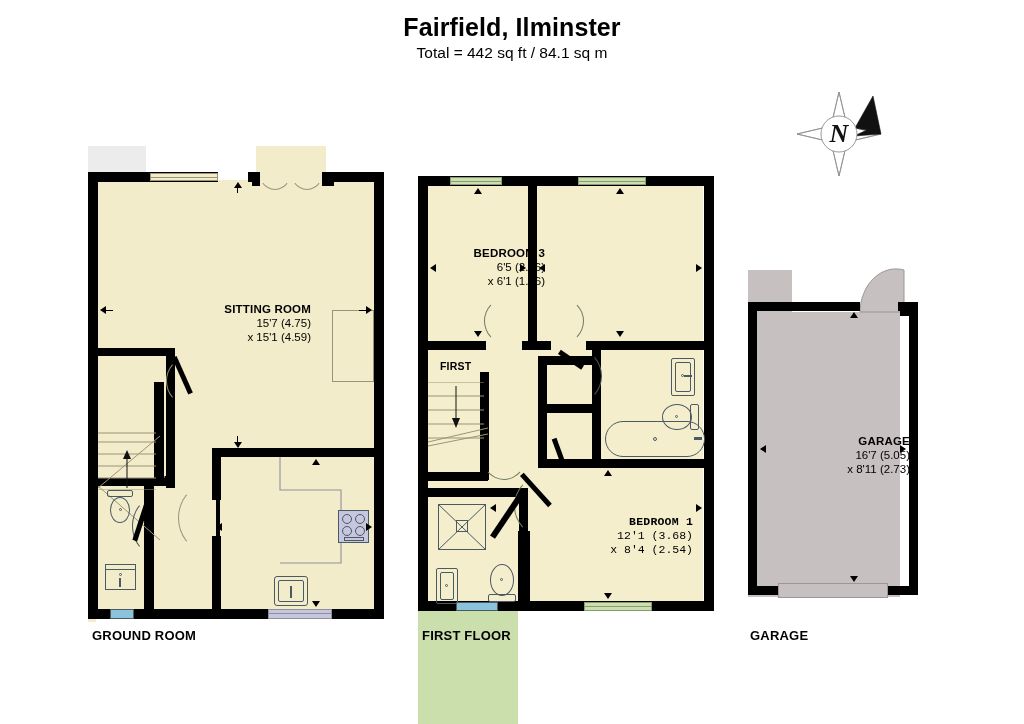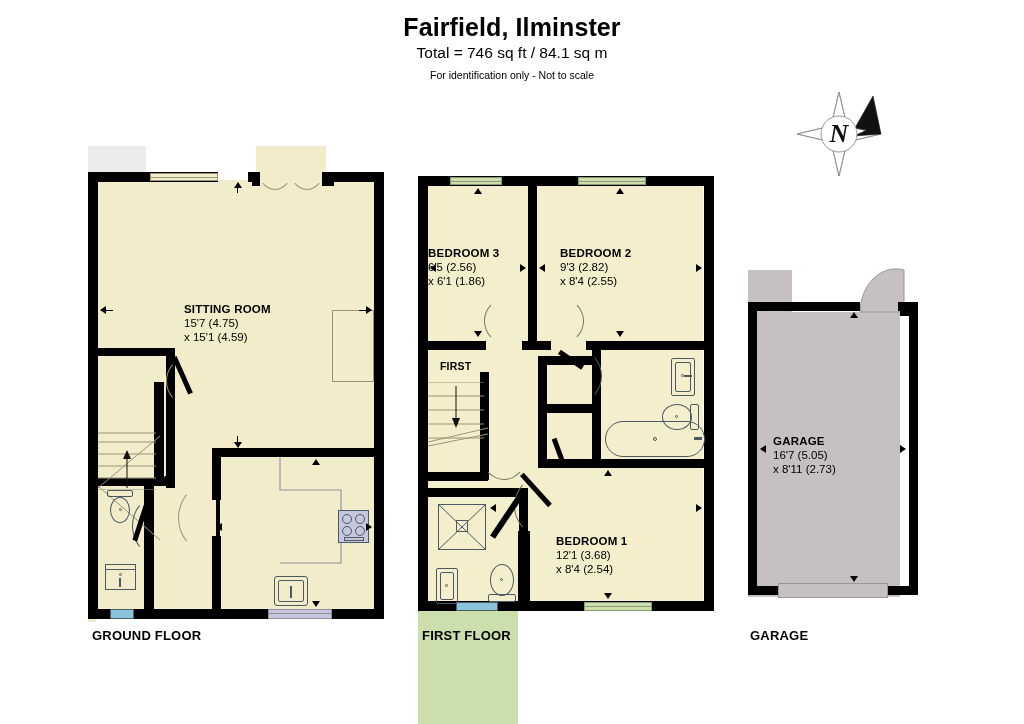--- a/index.html
+++ b/index.html
@@ -26,21 +26,21 @@
   .wall{background:#000;position:absolute;}
   .room{position:absolute;}
   .fill-cream{background:#f2ecca;}
   .fill-green{background:#cbdfac;}
   .fill-blue{background:#8cc3dc;}
   .fill-lilac{background:#c6c6de;}
   .fill-grey{background:#c6c0c0;}
   .fill-white{background:#ececed;}
   .fill-land{background:#f4eecd;}
 
-  .label{position:absolute;text-align:left;line-height:1.22;white-space:nowrap;}
+  .label{position:absolute;text-align:right;line-height:1.22;white-space:nowrap;margin-left:17px;}
   .label .nm{font-size:11.5px;font-weight:bold;letter-spacing:.2px;}
   .label .dim{font-size:11.5px;}
   .mini-label{position:absolute;font-size:10.5px;font-weight:bold;letter-spacing:.2px;}
 
   .floor-caption{position:absolute;font-size:13px;font-weight:bold;letter-spacing:.2px;}
 
   
   .fx{position:absolute;border:1px solid #4a5a63;box-sizing:border-box;}
   .fx-r{border-radius:50%;}
   .win{position:absolute;border:1px solid #9a9476;box-sizing:border-box;background:#f2ecca;}
@@ -60,22 +60,21 @@
   .tick-h{position:absolute;height:1px;background:#000;}
 
   
   #footer{position:absolute;left:0;top:652px;width:1024px;height:72px;}
 </style>
 </head>
 <body>
 
 <div id="header">
   <div id="plan-title">Fairfield, Ilminster</div>
-  <div class="area-line l2">Total = 746 sq ft / 84.1 sq m</div>
-  <div id="disclaimer">For identification only - Not to scale</div>
+  <div class="area-line l2">Total = 442 sq ft / 84.1 sq m</div>
 </div>
 
 <div id="compass" class="abs">
   <svg width="92" height="92" viewBox="0 0 92 92">
     <g stroke="#8d8d8d" stroke-width="0.8" fill="none">
       <path d="M46 4 L54 38 L88 46 L54 54 L46 88 L38 54 L4 46 L38 38 Z"></path>
       <path d="M46 4 L38 38 L4 46"></path>
       <path d="M46 4 L54 38 L88 46"></path>
       <path d="M46 88 L38 54 L4 46"></path>
       <path d="M46 88 L54 54 L88 46"></path>
@@ -212,21 +211,21 @@
   <div class="ar ar-d" style="left:224px;top:455px;"></div>
 
   <div class="label" style="left:96px;top:156px;width:110px;">
     <div class="nm">SITTING ROOM</div>
     <div class="dim">15'7 (4.75)</div>
     <div class="dim">x 15'1 (4.59)</div>
   </div>
 
 </div>
 
-<div class="floor-caption" style="left:92px;top:628px;">GROUND FLOOR</div>
+<div class="floor-caption" style="left:92px;top:628px;">GROUND ROOM</div>
 
 <div class="abs" id="first-floor" style="left:418px;top:176px;width:305px;height:445px;">
 
   <div class="fill-land" style="left:10px;top:10px;width:285px;height:425px;"></div>
 
   <div class="fill-green" style="left:10px;top:10px;width:100px;height:155px;"></div>
 
   <div class="wall" style="left:0px;top:0px;width:296px;height:10px;"></div>
   <div class="wall" style="left:0px;top:0px;width:10px;height:435px;"></div>
   <div class="wall" style="left:286px;top:0px;width:10px;height:435px;"></div>
@@ -333,27 +332,22 @@
   <div class="ar ar-rt" style="left:278px;top:328px;"></div>
   <div class="ar ar-l" style="left:72px;top:328px;"></div>
   <div class="ar ar-d" style="left:186px;top:417px;"></div>
 
   <div class="label" style="left:10px;top:70px;width:100px;">
     <div class="nm">BEDROOM 3</div>
     <div class="dim">6'5 (2.56)</div>
     <div class="dim">x 6'1 (1.86)</div>
   </div>
 
-  <div class="label" style="left:142px;top:70px;width:130px;">
-    <div class="nm">BEDROOM 2</div>
-    <div class="dim">9'3 (2.82)</div>
-    <div class="dim">x 8'4 (2.55)</div>
-  </div>
-
-  <div class="label" style="left:138px;top:358px;width:120px;">
+
+  <div class="label" style="left:138px;top:339px;width:120px;font-family:Liberation Mono, monospace;">
     <div class="nm">BEDROOM 1</div>
     <div class="dim">12'1 (3.68)</div>
     <div class="dim">x 8'4 (2.54)</div>
   </div>
 </div>
 
 <div class="floor-caption" style="left:422px;top:628px;">FIRST FLOOR</div>
 
 <div class="abs" id="garage-plan" style="left:748px;top:270px;width:180px;height:350px;">
 

